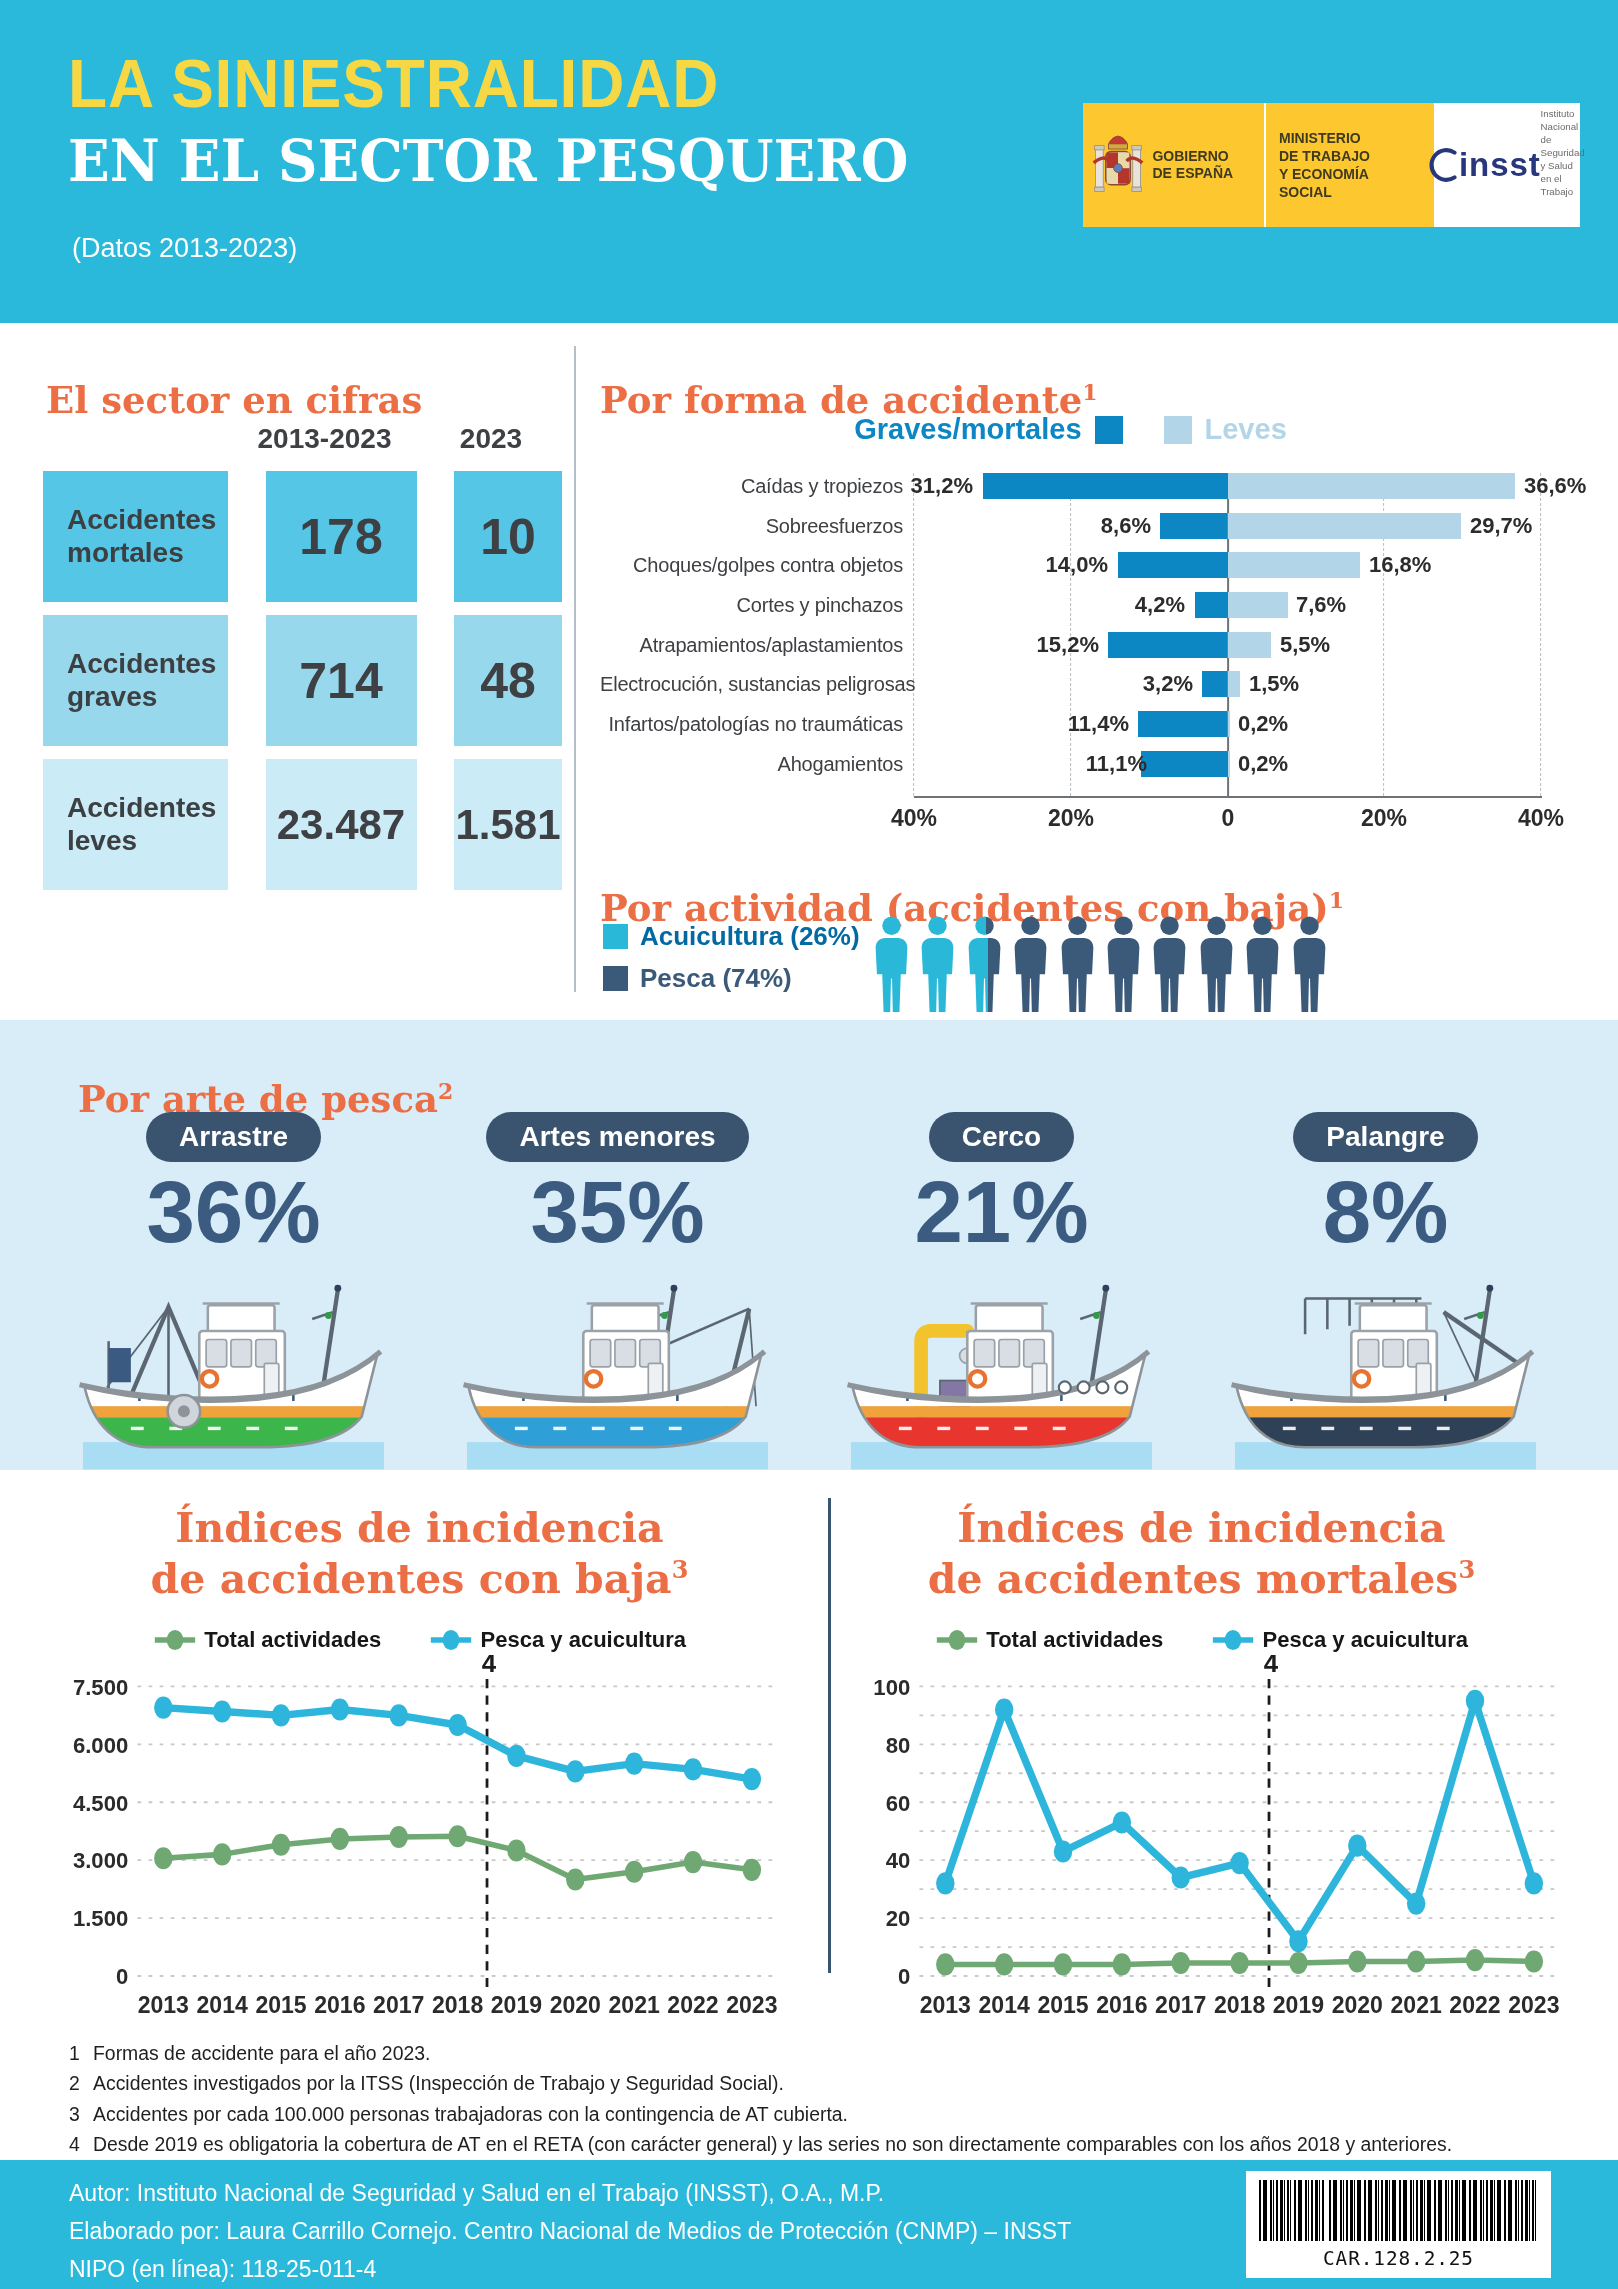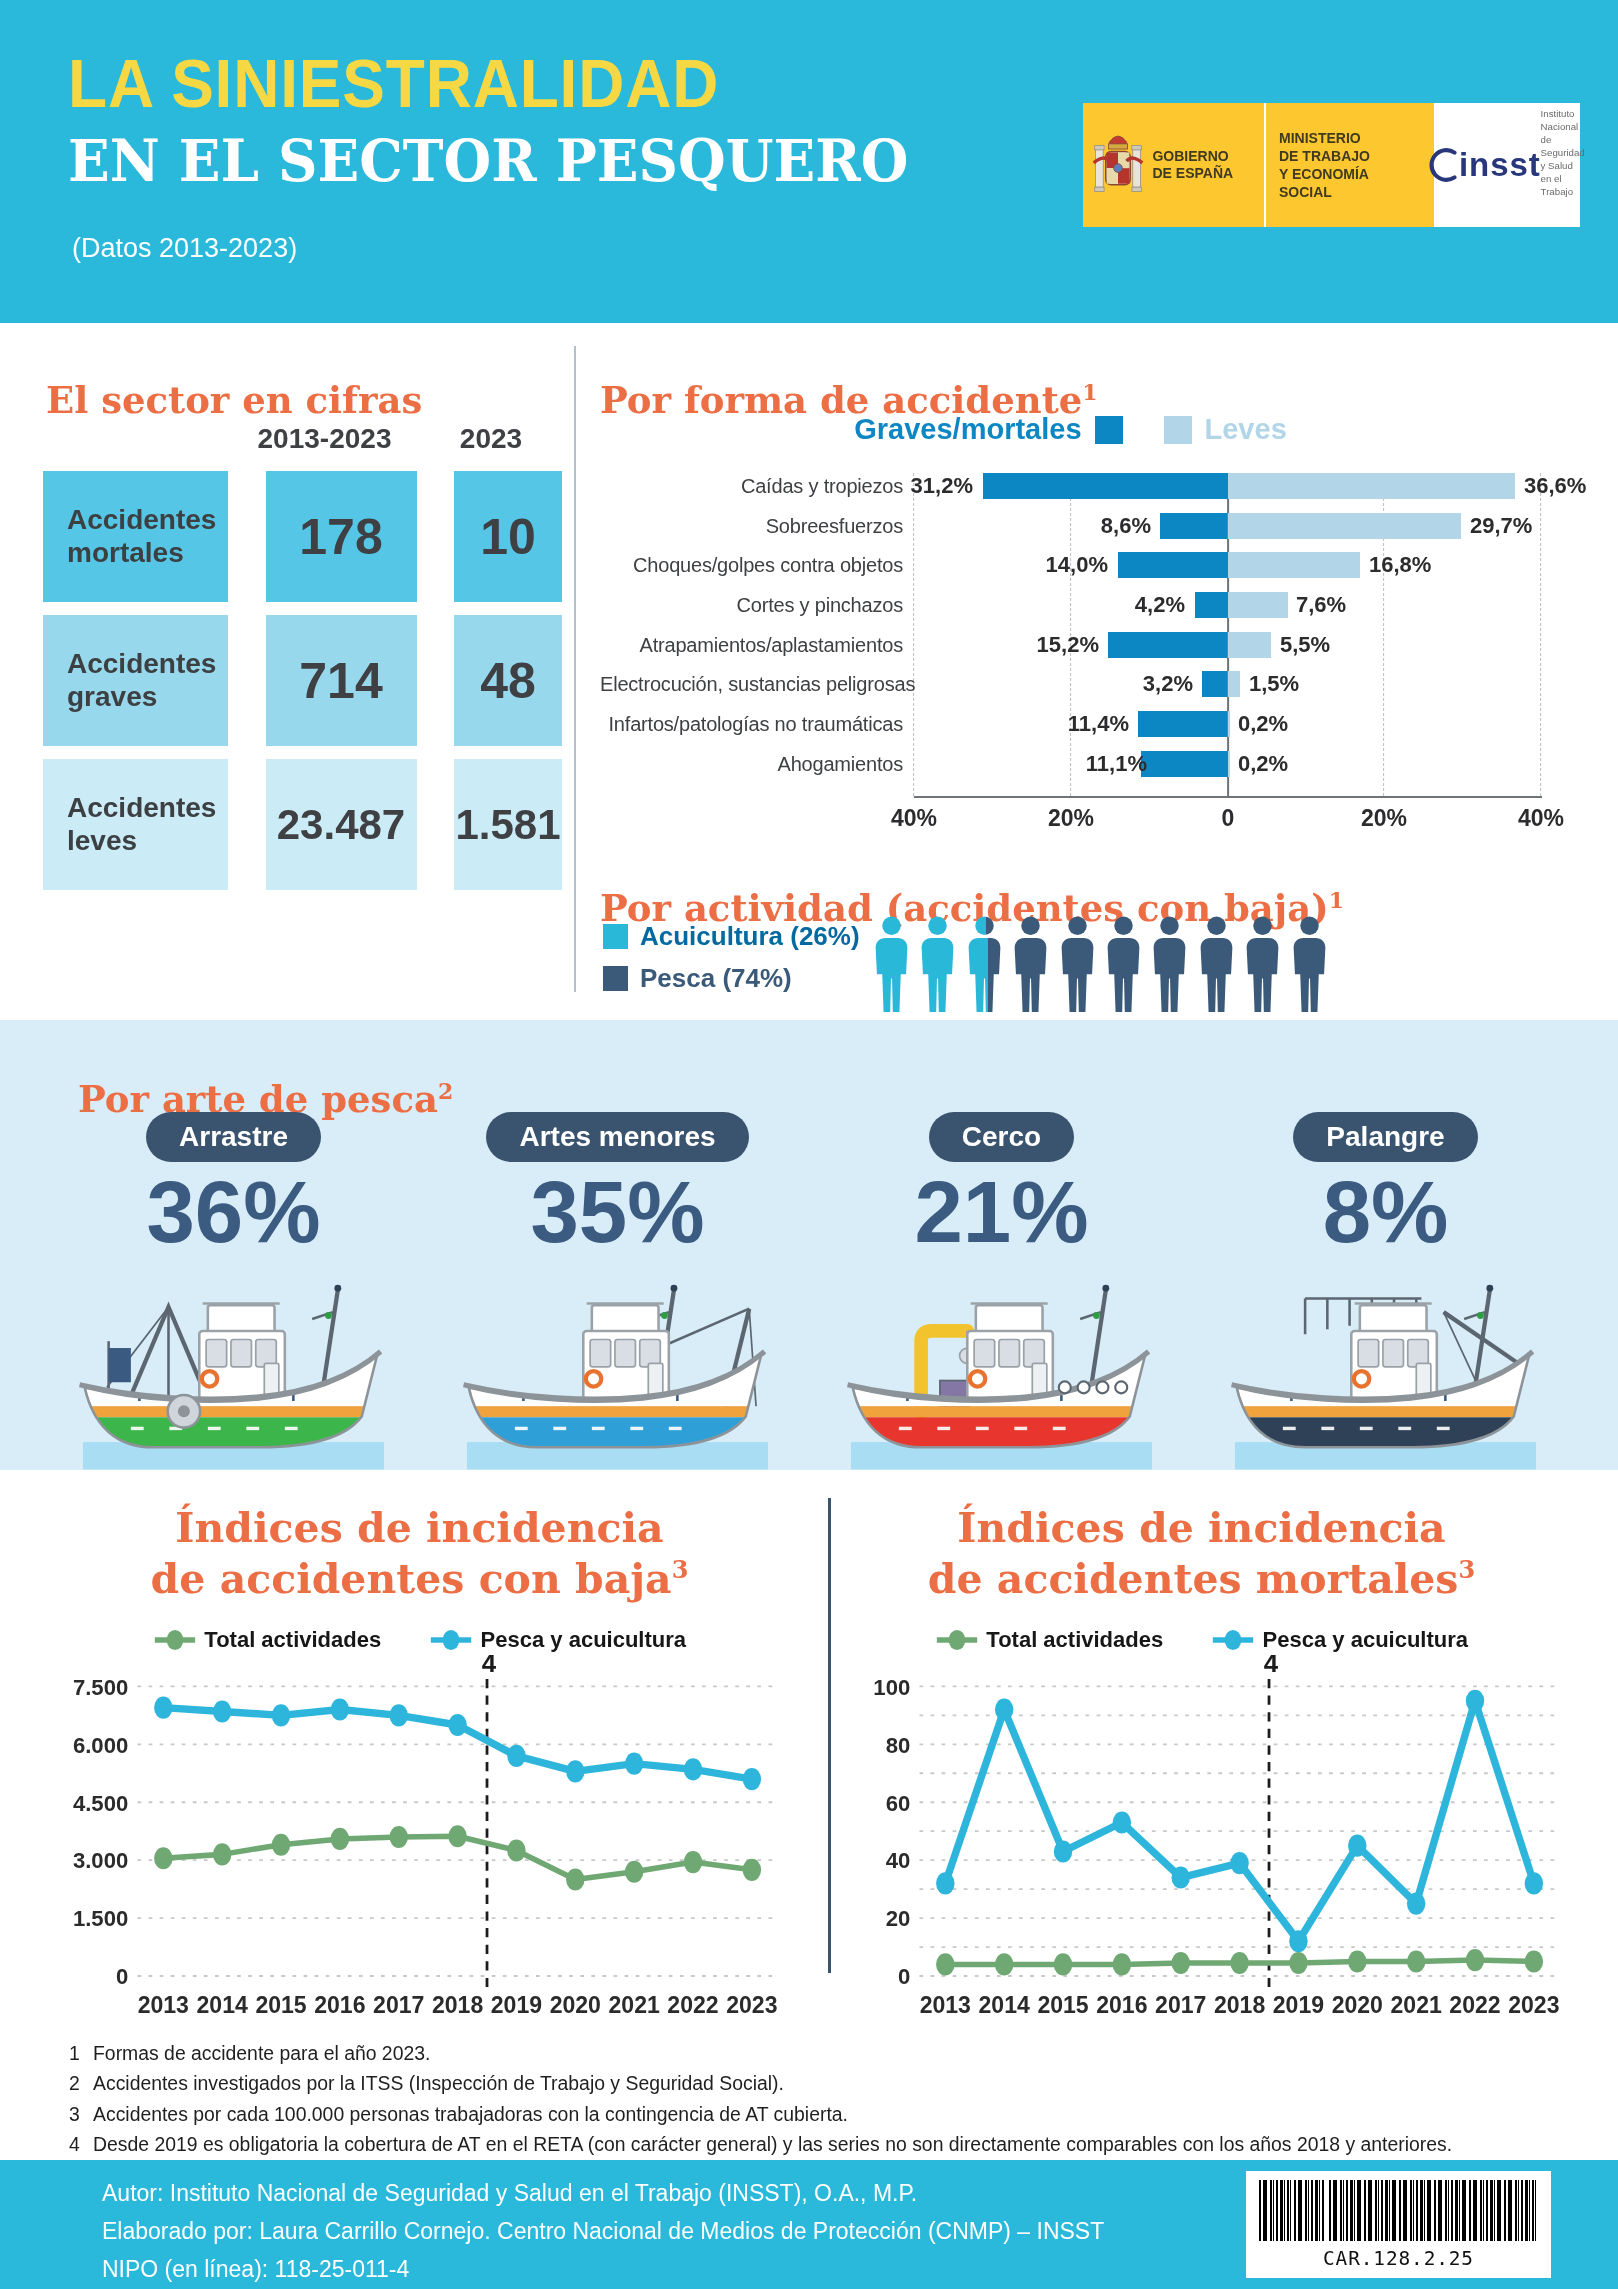--- a/index.html
+++ b/index.html
@@ -99,21 +99,21 @@
   .annlab{font-family:"Liberation Sans",sans-serif;font-weight:700;font-size:28px;fill:#1c1c1c;}
 
   
   .notes{position:absolute;left:69px;top:2042px;width:1514px;}
   .fnote{display:flex;font-size:19.4px;color:#1f1f1f;margin-bottom:7.4px;}
   .fnum{width:24px;flex:none;}
 
   
   .footer{position:absolute;left:0;top:2160px;width:1619px;height:130px;background:#2ab9da;}
   .flines{position:absolute;left:69px;top:20px;}
-  .fline{font-size:23px;color:#ffffff;margin-bottom:11px;margin-left:33px;}
+  .fline{font-size:23px;color:#ffffff;margin-bottom:11px;}
   .barcode{position:absolute;right:68px;top:11px;width:305px;height:107px;background:#ffffff;}
   .bars{position:absolute;left:13px;right:13px;top:9.2px;height:61px;
         background:repeating-linear-gradient(90deg,#000 0 1.8px,#fff 1.8px 3.7px,#000 3.7px 6.5px,#fff 6.5px 7.4px,#000 7.4px 8.3px,#fff 8.3px 11px,#000 11px 13px,#fff 13px 14px,#000 14px 14.8px,#fff 14.8px 17.5px);}
   .bct{position:absolute;left:0;right:0;top:76px;text-align:center;
        font:400 19.4px "DejaVu Sans Mono",monospace;letter-spacing:0.9px;color:#111111;}
 </style>
 </head>
 <body>
 
 <div class="page">

